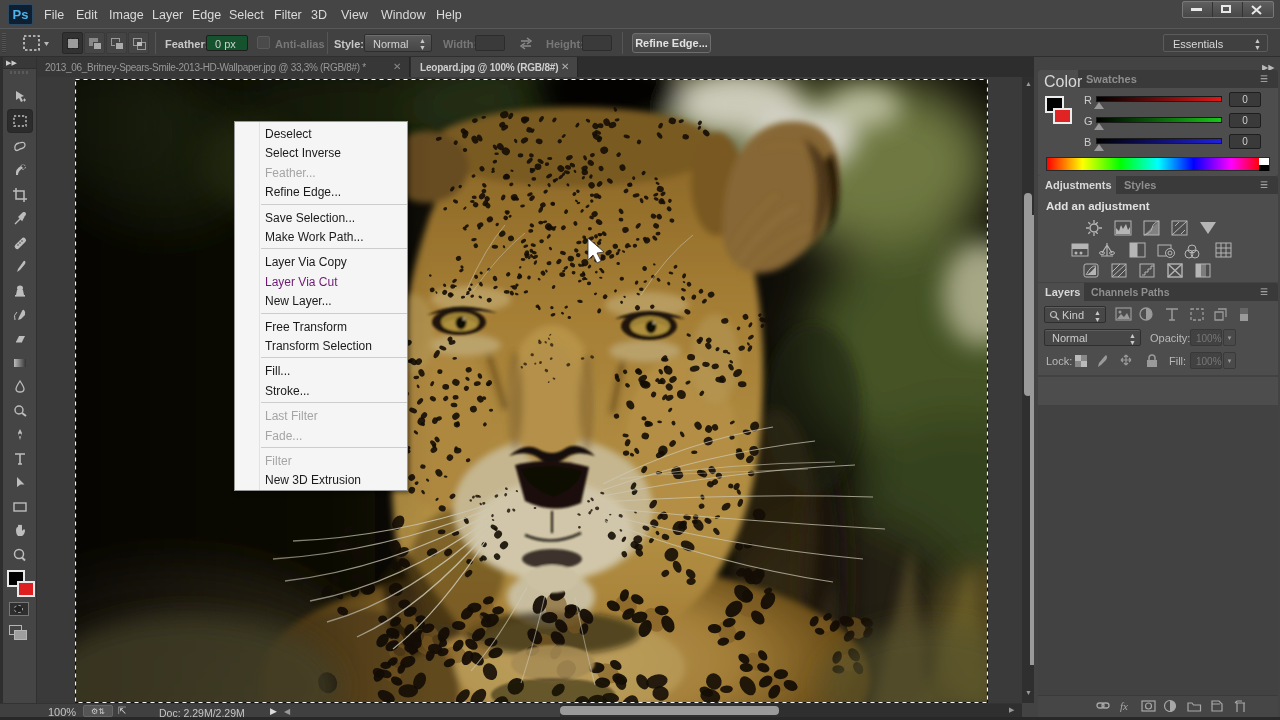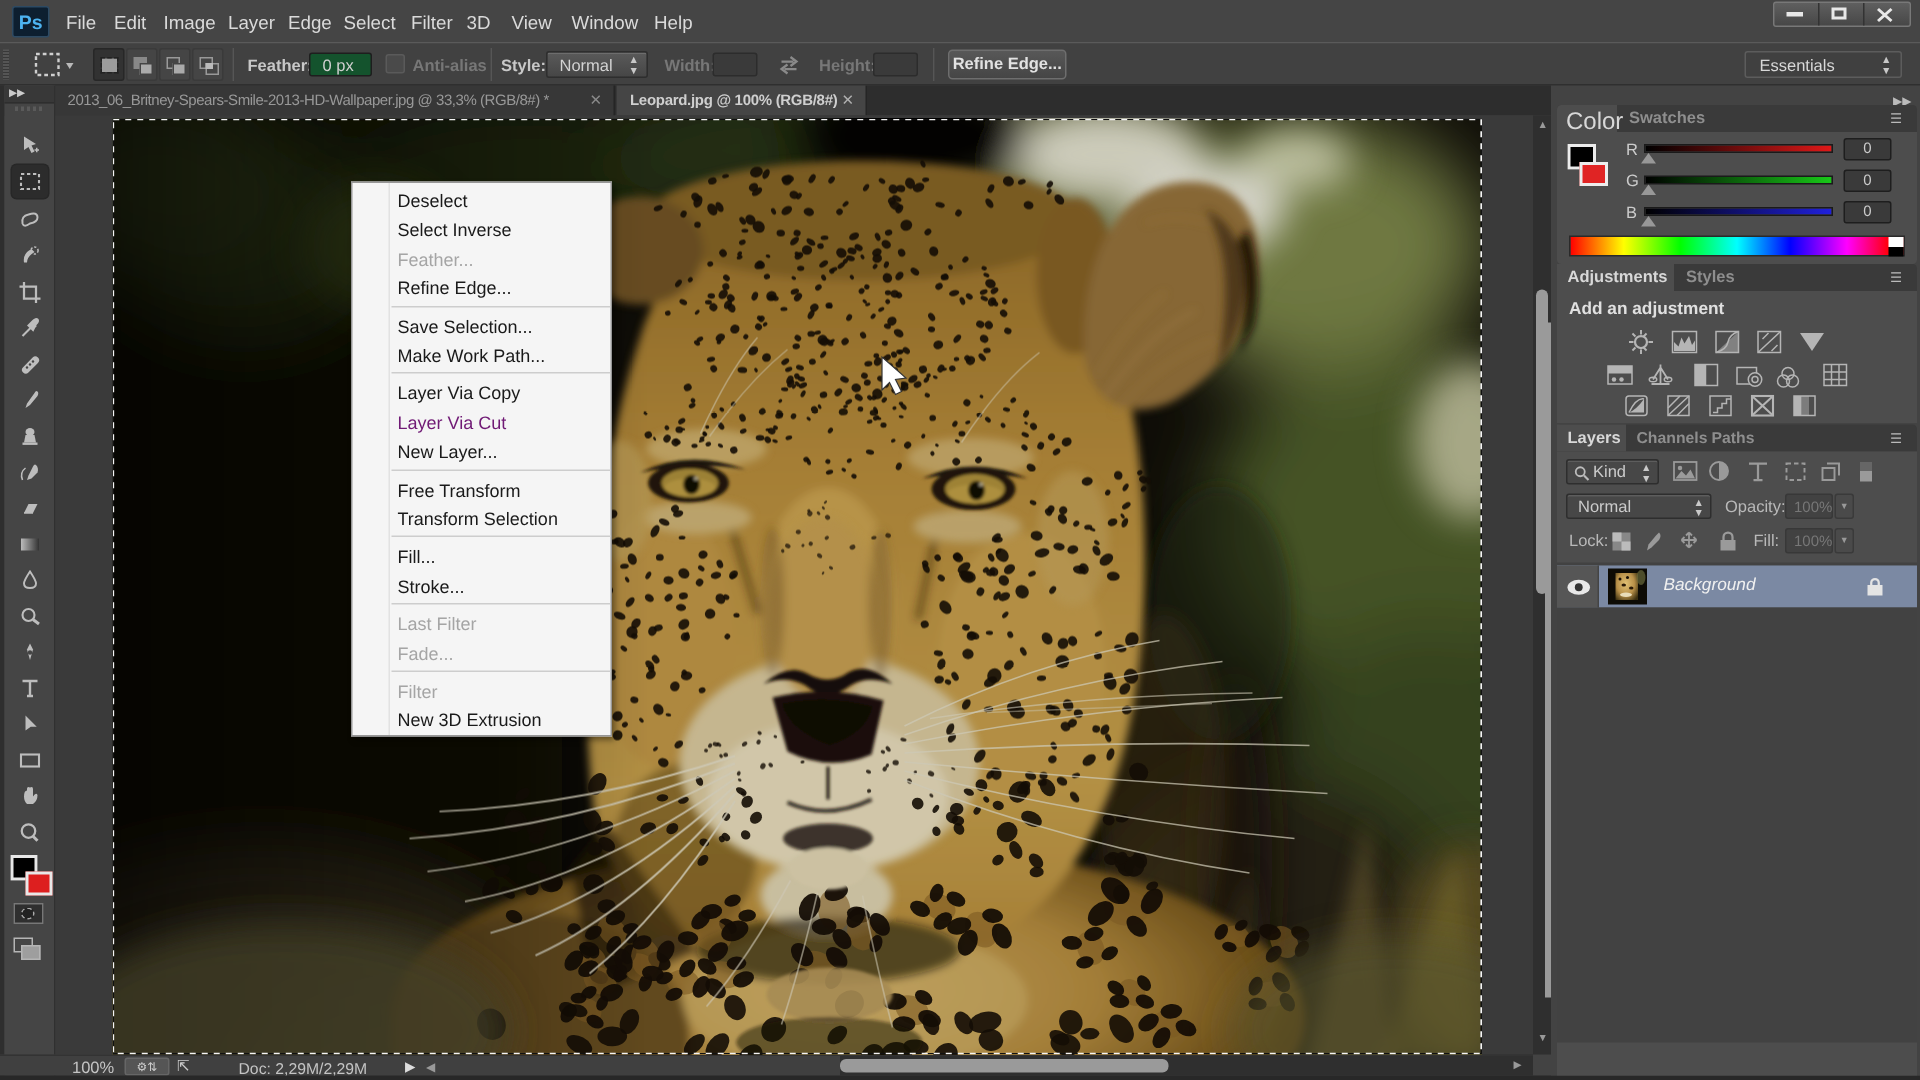--- a/index.html
+++ b/index.html
@@ -1302,42 +1302,37 @@
           <rect x="7" y="8" width="6" height="6" fill="#bbb"></rect>
    <path d="M32 2 Q34 4 32 7 L27 12 L24 14 L25 10 L30 4 Z" fill="#9a9a9a"></path>
    <path d="M52 2 v10 M47 7 h10 M52 2 l-2 2 M52 2 l2 2 M52 12 l-2 -2 M52 12 l2 -2 M47 7 l2 -2 M47 7 l2 2 M57 7 l-2 -2 M57 7 l-2 2" stroke="#9a9a9a" stroke-width="1.2"></path>
    <rect x="73" y="7" width="10" height="7" fill="#9a9a9a"></rect>
           <path d="M75 7 v-2 a3 3 0 0 1 6 0 v2" fill="none" stroke="#9a9a9a" stroke-width="1.5"></path>
   </svg>
   <div class="a tx" style="left:131px;top:54px;font-size:11px;color:#b9b9b9">Fill:</div>
   <div class="a fld tx" style="left:152px;top:51px;width:32px;height:17px;background:#424242;border-color:#383838;font-size:10px;color:#777;padding:3px 0 0 5px">100%</div>
   <div class="a" style="left:185px;top:51px;width:13px;height:17px;background:#4a4a4a;border:1px solid #3a3a3a;border-radius:2px;font-size:6px;color:#999;text-align:center;line-height:16px">▼</div>
   <div class="a" style="left:0;top:74px;width:240px;height:2px;background:#424242"></div>
-  <div class="a" style="left:0;top:76px;width:240px;height:28px;background:#7b89a3">
-   <div class="a" style="left:0;top:0;width:28px;height:28px;background:#565656;border-right:1px solid #444"></div>
-   <svg class="a" style="left:6px;top:9px" width="17" height="11">
-            <ellipse cx="8.5" cy="5.5" rx="7.5" ry="5" fill="#e8e8e8"></ellipse>
-            <circle cx="8.5" cy="5.5" r="2.6" fill="#333"></circle>
-          </svg>
-   <div class="a" style="left:34px;top:2px;width:26px;height:24px;background:#0d0b04;overflow:hidden">
-    <div class="a" style="left:5px;top:3px;width:15px;height:18px;background:radial-gradient(ellipse at 45% 40%,#e0c074 0%,#b89048 50%,#3a2e0e 88%)"></div>
-    <div class="a" style="left:19px;top:1px;width:6px;height:10px;background:#6a6a3a;border-radius:50%;opacity:0.7"></div>
-    <div class="a" style="left:7px;top:6px;width:2px;height:2px;background:#1a1005;border-radius:50%"></div>
-    <div class="a" style="left:12px;top:5px;width:2px;height:2px;background:#1a1005;border-radius:50%"></div>
-    <div class="a" style="left:9px;top:10px;width:3px;height:2px;background:#2a1a08;border-radius:50%"></div>
-    <div class="a" style="left:14px;top:12px;width:3px;height:2px;background:#2a1a08;border-radius:50%"></div>
-    <div class="a" style="left:8px;top:16px;width:8px;height:3px;background:#e8dcb8;border-radius:50%"></div>
-   </div>
-   <div class="a tx" style="left:71px;top:7px;font-size:11.5px;font-style:italic;color:#f0f0f0">Background</div>
-   <svg class="a" style="left:206px;top:8px" width="12" height="13">
-            <rect x="1" y="5" width="10" height="7" fill="#e4e4e4"></rect>
-            <path d="M3.5 5 v-1.5 a2.5 2.5 0 0 1 5 0 V5" fill="none" stroke="#e4e4e4" stroke-width="1.5"></path>
-          </svg>
+  <div class="a" style="left:0;top:104px;width:240px;height:290px;background:#424242"></div>
+  <div class="a" style="left:0;top:394px;width:240px;height:22px;background:#464646;border-top:1px solid #3a3a3a">
+   <svg class="a" style="left:58px;top:3px" width="176" height="13">
+    <g stroke="#a8a8a8" stroke-width="1.3" fill="none">
+     <rect x="1" y="4" width="7" height="5" rx="2.5"></rect>
+              <rect x="6" y="4" width="7" height="5" rx="2.5"></rect>
+    </g>
+    <text x="24" y="11" font-size="11" font-style="italic" fill="#a8a8a8" font-family="Liberation Serif">fx</text>
+    <rect x="46" y="2" width="13" height="10" fill="none" stroke="#a8a8a8" stroke-width="1.2"></rect>
+            <circle cx="52.5" cy="7" r="3" fill="none" stroke="#a8a8a8" stroke-width="1.2"></circle>
+    <circle cx="74" cy="7" r="5.5" fill="none" stroke="#a8a8a8" stroke-width="1.2"></circle>
+            <path d="M74 1.5 a5.5 5.5 0 0 1 0 11 Z" fill="#a8a8a8"></path>
+    <path d="M92 4 l4 0 1.5 2 7 0 0 6 -12.5 0 Z" fill="none" stroke="#a8a8a8" stroke-width="1.2"></path>
+    <path d="M116 2 h7 l3 3 v7 h-10 Z M116 5 h8" fill="none" stroke="#a8a8a8" stroke-width="1.2"></path>
+    <path d="M140 4 h9 M141 4 v8 a1 1 0 0 0 7 0 V4 M139 4 l2 -2 h5" stroke="#a8a8a8" stroke-width="1.2" fill="none"></path>
+   </svg>
   </div>
-  <div class="a" style="left:0;top:104px;width:240px;height:290px;background:#424242"></div>
  </div>
 </div>
   </div>
 <div class="a" style="left:234px;top:121px;width:174px;background:#f5f5f5;border:1px solid #979797;box-shadow:2px 2px 4px rgba(0,0,0,0.4);height:370px">
     <div class="a" style="left:24px;top:0;width:1px;height:100%;background:#e2e2e2"></div>
     <div class="a tx" style="left:30px;top:5px;font-size:12px;color:#1a1a1a">Deselect</div>
     <div class="a tx" style="left:30px;top:24.4px;font-size:12px;color:#1a1a1a">Select Inverse</div>
     <div class="a tx" style="left:30px;top:43.8px;font-size:12px;color:#a5a5a5">Feather...</div>
     <div class="a tx" style="left:30px;top:63.199999999999996px;font-size:12px;color:#1a1a1a">Refine Edge...</div>
     <div class="a" style="left:26px;top:81.6px;width:146px;height:1px;background:#cdcdcd"></div>

